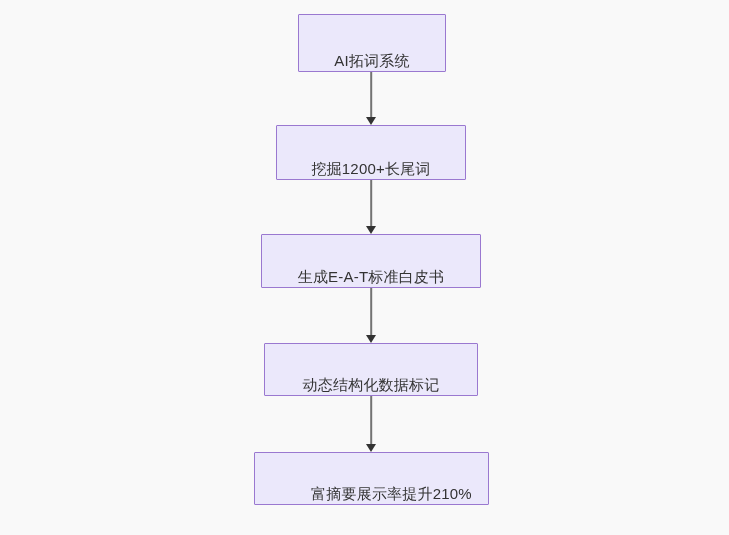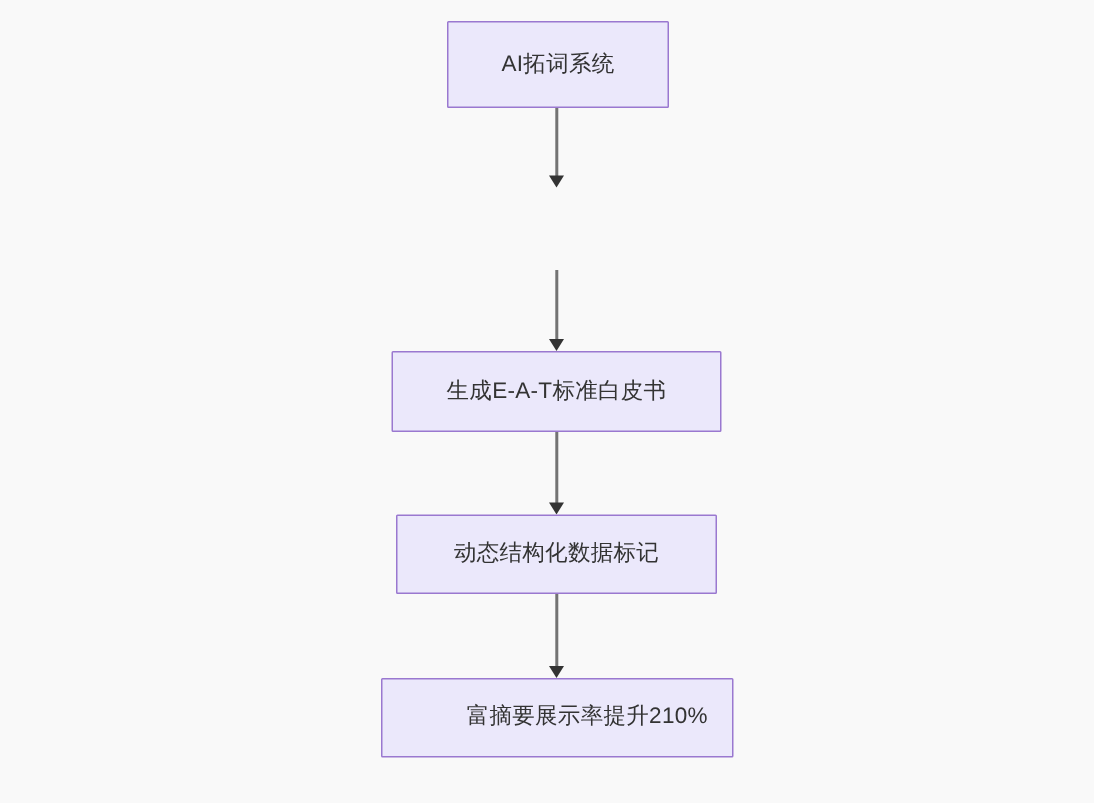--- a/index.html
+++ b/index.html
@@ -20,21 +20,21 @@
     height: 535px;
   }
 
   .node {
     position: absolute;
     box-sizing: border-box;
     background: #ebe8fb;
     border: 1.6px solid #9a78d0;
     border-radius: 1px;
     display: flex;
-    align-items: center;
+    align-items: flex-end;
     justify-content: center;
     color: #333333;
     font-size: 15px;
     line-height: 1.25;
     letter-spacing: 0.2px;
     white-space: nowrap;
   }
 
   .node-label {
     display: block;
@@ -83,20 +83,23 @@
     <div class="edge-head" style="top: 47px; border-top-color: rgb(51, 51, 51);"></div>
   </div>
   <div class="edge" style="left: 371px; top: 396px; height: 56px;">
     <div class="edge-line" style="height: 49px; background: rgb(115, 115, 115);"></div>
     <div class="edge-head" style="top: 48px; border-top-color: rgb(51, 51, 51);"></div>
   </div>
 
   <div class="node" style="left: 298px; top: 14px; width: 148px; height: 58px; background: rgb(235, 232, 251); border-color: rgb(154, 120, 208); color: rgb(51, 51, 51);">
     <span class="node-label">AI拓词系统</span>
   </div>
+  <div class="node" style="left: 276px; top: 125px; width: 190px; height: 55px; background: rgb(235, 232, 251); border-color: rgb(154, 120, 208); color: rgb(51, 51, 51);">
+    <span class="node-label">挖掘1200+长尾词</span>
+  </div>
   <div class="node" style="left: 264px; top: 343px; width: 214px; height: 53px; background: rgb(235, 232, 251); border-color: rgb(154, 120, 208); color: rgb(51, 51, 51);">
     <span class="node-label">动态结构化数据标记</span>
   </div>
   <div class="node" style="left: 261px; top: 234px; width: 220px; height: 54px; background: rgb(235, 232, 251); border-color: rgb(154, 120, 208); color: rgb(51, 51, 51);">
     <span class="node-label">生成E-A-T标准白皮书</span>
   </div>
   <div class="node" style="left: 254px; top: 452px; width: 235px; height: 53px; background: rgb(235, 232, 251); border-color: rgb(154, 120, 208); color: rgb(51, 51, 51); padding-left: 40px;">
     <span class="node-label">富摘要展示率提升210%</span>
   </div>
 

